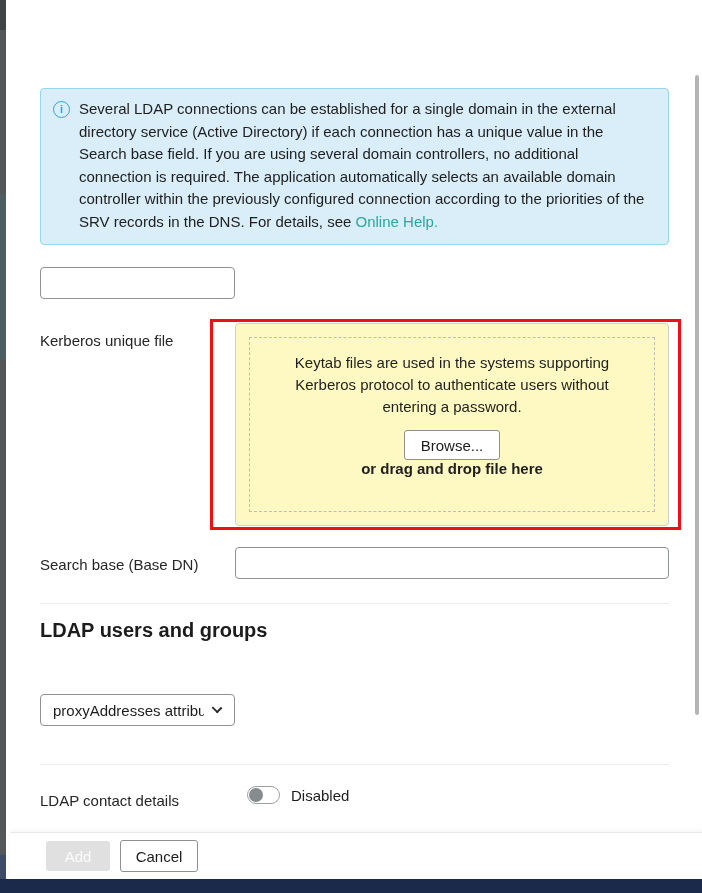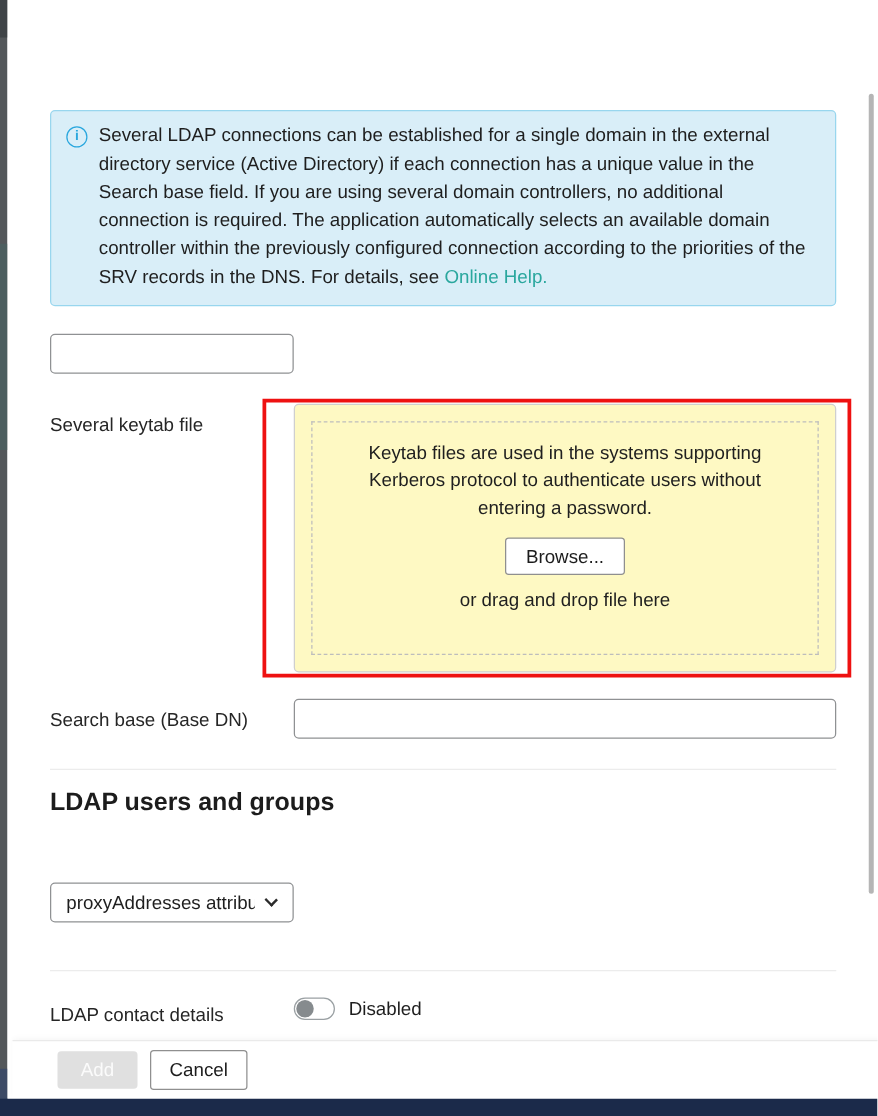--- a/index.html
+++ b/index.html
@@ -32,30 +32,30 @@
 
   
   .form-row { display:grid; grid-template-columns:195px 1fr; align-items:start; }
   .form-row > label { padding-top:7px; font-size:15px; color:#262626; line-height:21px; padding-right:14px; }
   .text-input { width:100%; height:32px; border:1px solid #8f9193; border-radius:4px; padding:0 10px; font-size:15px; color:#1e1e1e; font-family:"Liberation Sans", sans-serif; background:#fff; outline:none; }
 
   .row-name { margin-top:22px; }
   .row-keytab { margin-top:24px; }
   .row-search { margin-top:21px; }
   .row-email { margin-top:32px; }
-  .row-contact { margin-top:18px; }
+  .row-contact { margin-top:18px;gap:12px; }
 
   
   .keytab-wrap { position:relative; }
   .red-annotation { position:absolute; left:-25px; top:-4px; right:-12px; bottom:-4px; border:3px solid #ee1111; pointer-events:none; z-index:5; }
   .dropzone { background:#fef9c3; border:1px solid #cfcfcf; border-radius:4px; padding:13px; }
   .dropzone-dashed { border:1px dashed #bdbdbd; padding:14px 36px 34px; text-align:center; }
   .dz-desc { font-size:15px; line-height:22px; color:#1f1f1f; margin-bottom:12px; }
   .browse-btn { height:30px; padding:0 16px; background:#fff; border:1px solid #8f8f8f; border-radius:3px; font-size:15px; color:#1c1c1c; cursor:pointer; font-family:"Liberation Sans", sans-serif; }
-  .dz-hint { margin-top:12px; font-size:15px; color:#1f1f1f; }
+  .dz-hint { font-size:15px; color:#1f1f1f;font-weight:bold; }
 
   .divider { border:none; border-top:1px solid #ececec; margin-top:24px; }
   .divider-2 { margin-top:38px; }
   .section-title { margin-top:15px; font-size:20px; font-weight:700; color:#1c1c1c; }
 
   
   .select { position:relative; height:32px; border:1px solid #8f9193; border-radius:4px; background:#fff; display:flex; align-items:center; padding:0 30px 0 12px; cursor:pointer;margin-top:20px; }
   .select-value { font-size:15px; color:#1e1e1e; white-space:nowrap; overflow:hidden; }
   .chevron { position:absolute; right:13px; top:10px; width:8px; height:8px; border-right:2px solid #2b2b2b; border-bottom:2px solid #2b2b2b; transform:rotate(45deg) scale(1,0.9); transform-origin:center; margin-top:-1px; }
 
@@ -92,21 +92,21 @@
       <div class="info-banner">
         <span class="info-icon">i</span>
         <p class="info-text"><span>Several LDAP connections can be established for a single domain in the external directory service (Active Directory) if each connection has a unique value in the Search base field. If you are using several domain controllers, no additional connection is required. The application automatically selects an available domain controller within the previously configured connection according to the priorities of the SRV records in the DNS. For details, see </span><a class="link">Online Help.</a></p>
       </div>
 
       <div class="form-row row-name">
         <input class="text-input" type="text" value="" style="">
       </div>
 
       <div class="form-row row-keytab">
-        <label>Several keytab file</label>
+        <label>Kerberos unique file</label>
         <div class="keytab-wrap">
           <div class="red-annotation"></div>
           <div class="dropzone">
             <div class="dropzone-dashed">
               <p class="dz-desc">Keytab files are used in the systems supporting Kerberos protocol to authenticate users without entering a password.</p>
               <button class="browse-btn">Browse...</button>
               <p class="dz-hint">or drag and drop file here</p>
             </div>
           </div>
         </div>

